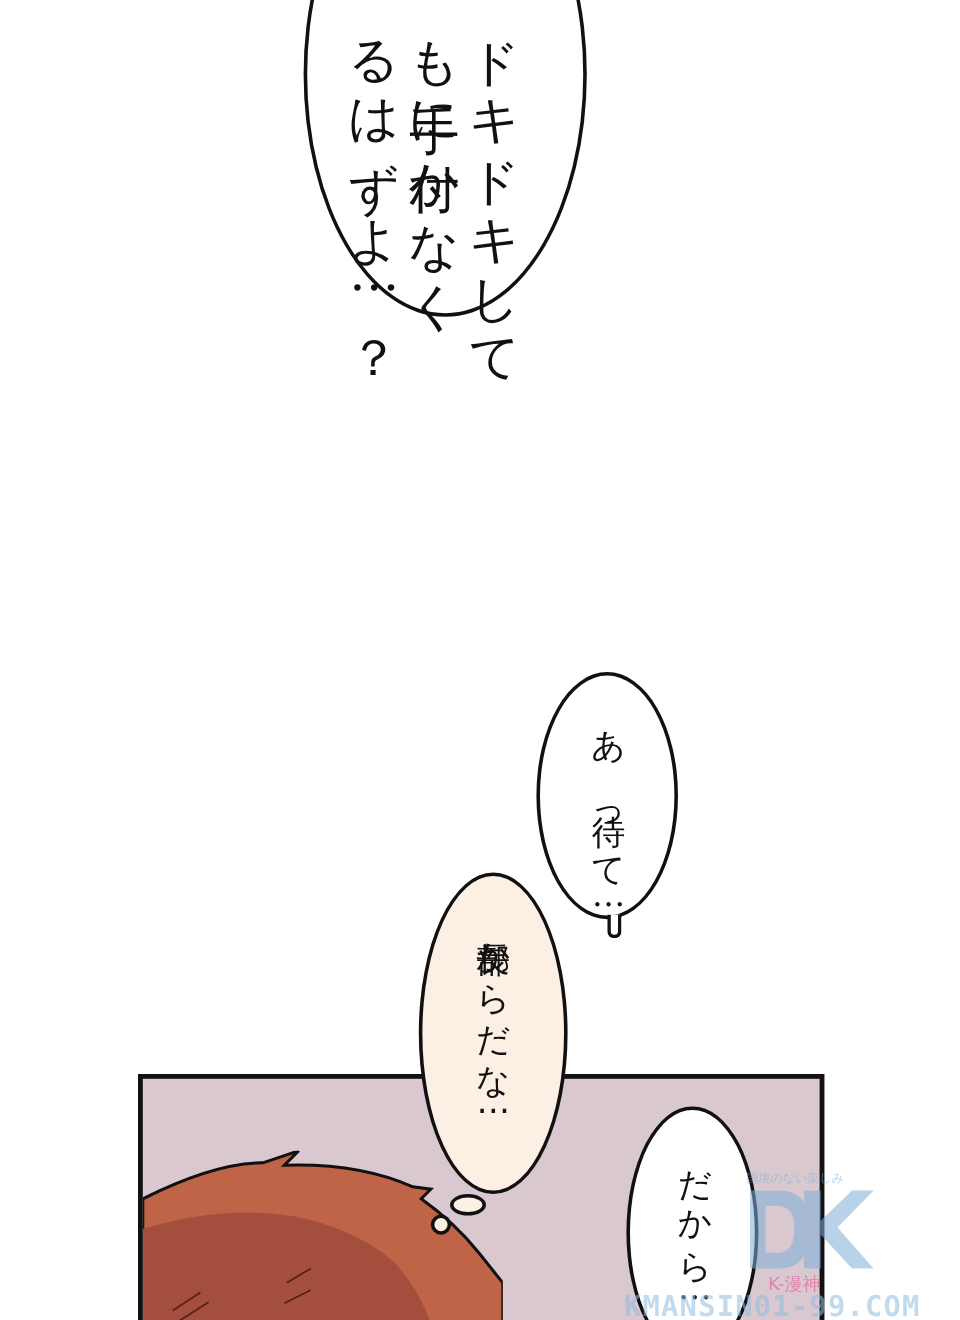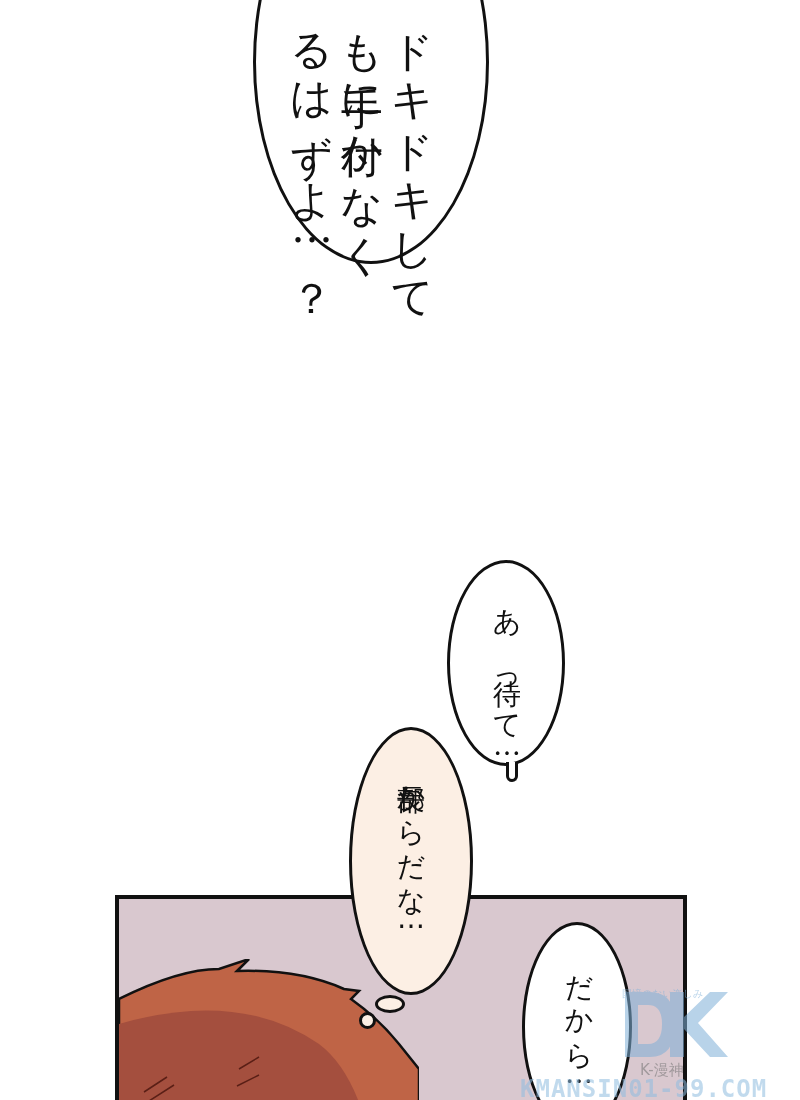--- a/index.html
+++ b/index.html
@@ -144,40 +144,40 @@
     top: 975px;
     width: 190px;
     height: 125px;
     opacity: 0.55;
     z-index: 5;
     pointer-events: none;
   }
   .wm-top {
     position: absolute;
     left: 12px;
-    top: 12px;
+    top: 0;
     font-family: Liberation Mono, monospace;
     font-size: 10px;
     color: #7fb0d8;
     white-space: nowrap;
   }
   .wm-logo {
     position: absolute;
     left: 10px;
     top: 12px;
     width: 110px;
     height: 75px;
   }
   .wm-mid {
     position: absolute;
     left: 30px;
     top: 86px;
     font-family: "DejaVu Sans", sans-serif;
     font-size: 15px;
-    color: #737373;
+    color: #ec4899;
     white-space: nowrap;
   }
   .wm-url {
     position: absolute;
     left: -90px;
     top: 100px;
     font-family: "DejaVu Sans Mono", monospace;
     font-weight: bold;
     font-size: 24px;
     color: #8fbde0;

